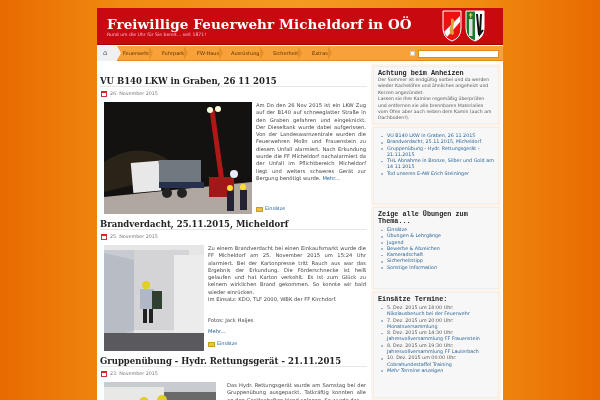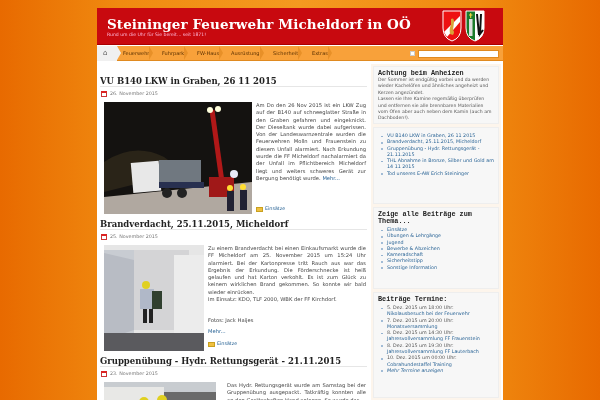--- a/index.html
+++ b/index.html
@@ -37,21 +37,21 @@
 .w-list li{font-size:4.8px;line-height:6.3px;color:#2a6496;padding-left:9px;position:relative}
 .w-list li::before{content:"";position:absolute;left:3px;top:2.5px;width:1.8px;height:1.8px;background:#8ac;border-radius:50%}
 .w-list li .date{color:#555}
 .w-list li.italic{font-style:italic}
 </style>
 </head>
 <body>
 
 <div id="wrap">
   <div id="header">
-    <div id="site-title">Steininger Feuerwehr Micheldorf in OÖ</div>
+    <div id="site-title">Freiwillige Feuerwehr Micheldorf in OÖ</div>
     <div id="tagline">Rund um die Uhr für Sie bereit... seit 1871!</div>
     <svg id="crest1" class="crest" viewBox="0 0 20 32">
       <path d="M1 1 H19 V18 Q19 28 10 31 Q1 28 1 18 Z" fill="#e11" stroke="#fff" stroke-width="1"></path>
       <path d="M2 22 L18 6 L18 12 L5 27 Z" fill="#fff"></path>
       <path d="M9 9 Q12 7 12 12 L11 20 Q13 22 11 25 L8 24 Q7 18 9 15 Z" fill="#d9a23a"></path>
     </svg>
     <svg id="crest2" class="crest" viewBox="0 0 20 32">
       <path d="M1 1 H19 V18 Q19 28 10 31 Q1 28 1 18 Z" fill="#1a7a2a" stroke="#fff" stroke-width="1"></path>
       <path d="M10 1 H19 V18 Q19 28 10 31 Z" fill="#fff"></path>
       <rect x="4" y="9" width="3.5" height="17" fill="#ddd"></rect>
@@ -157,33 +157,33 @@
     <div class="widget" style="top:63px;height:77px">
       <ul class="w-list">
         <li>VU B140 LKW in Graben, 26 11 2015</li>
         <li>Brandverdacht, 25.11.2015, Micheldorf</li>
         <li>Gruppenübung - Hydr. Rettungsgerät - 21.11.2015</li>
         <li>THL Abnahme in Bronze, Silber und Gold am 14 11 2015</li>
         <li>Tod unseres E-AW Erich Steininger</li>
       </ul>
     </div>
     <div class="widget" style="top:143px;height:82px">
-      <div class="w-title">Zeige alle Beiträge zum Thema...</div>
+      <div class="w-title">Zeige alle Übungen zum Thema...</div>
       <ul class="w-list">
         <li>Einsätze</li>
         <li>Übungen &amp; Lehrgänge</li>
         <li>Jugend</li>
         <li>Bewerbe &amp; Abzeichen</li>
         <li>Kameradschaft</li>
         <li>Sicherheitstipp</li>
         <li>Sonstige Information</li>
       </ul>
     </div>
     <div class="widget" style="top:228px;height:106px">
-      <div class="w-title">Beiträge Termine:</div>
+      <div class="w-title">Einsätze Termine:</div>
       <ul class="w-list">
         <li><span class="date">5. Dez. 2015 um 18:00 Uhr:</span><br><span>Nikolausbesuch bei der Feuerwehr</span></li>
         <li><span class="date">7. Dez. 2015 um 20:00 Uhr:</span><br><span>Monatsversammlung</span></li>
         <li><span class="date">8. Dez. 2015 um 14:30 Uhr:</span><br><span>Jahresvollversammlung FF Frauenstein</span></li>
         <li><span class="date">8. Dez. 2015 um 19:30 Uhr:</span><br><span>Jahresvollversammlung FF Lauterbach</span></li>
         <li><span class="date">10. Dez. 2015 um 00:00 Uhr:</span><br><span>Cobrahundestaffel Training</span></li>
         <li class="italic">Mehr Termine anzeigen</li>
       </ul>
     </div>
   </div>

